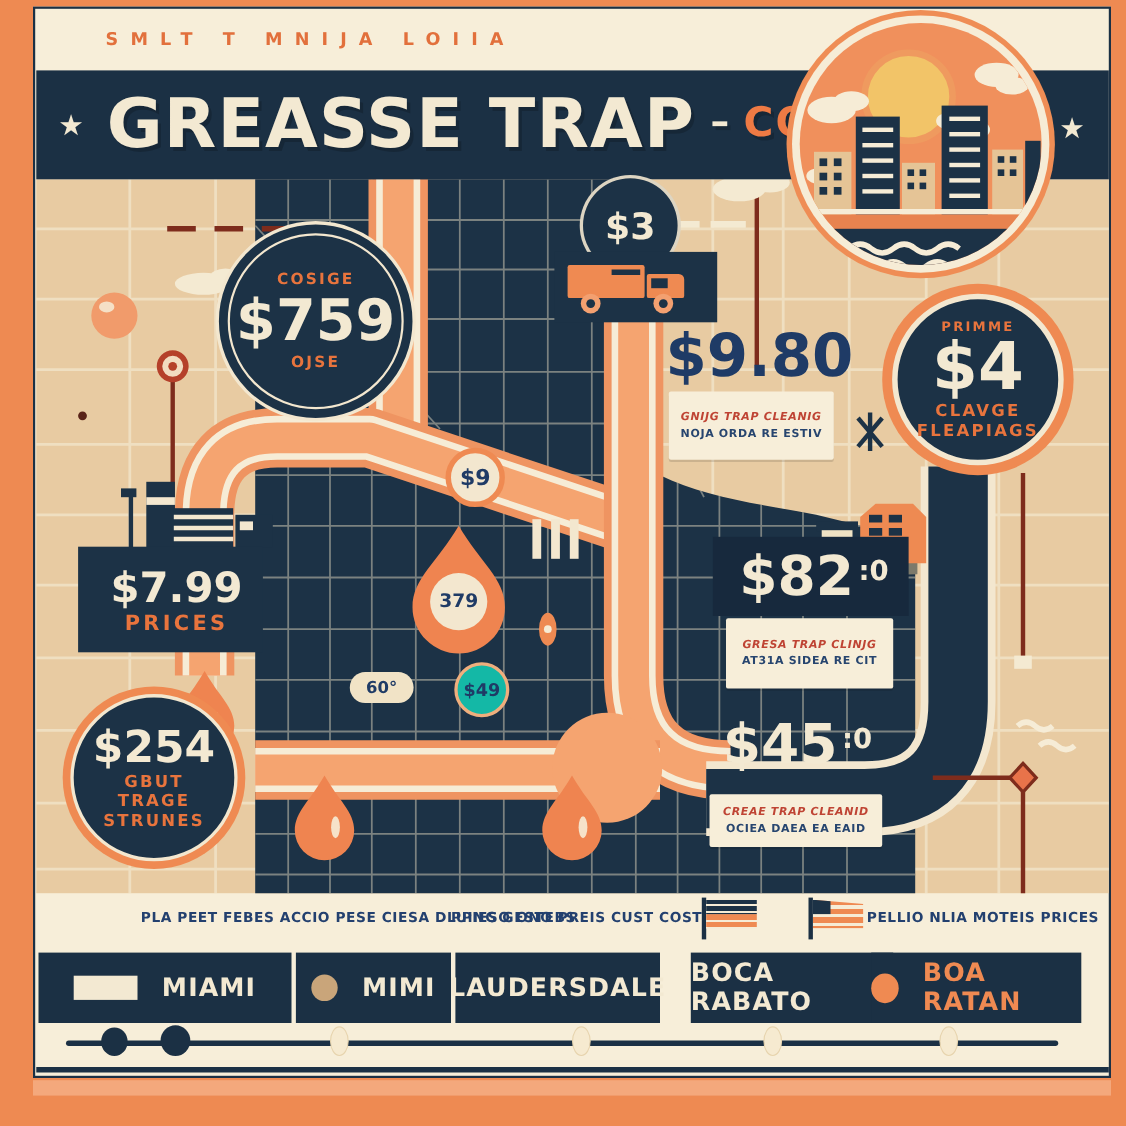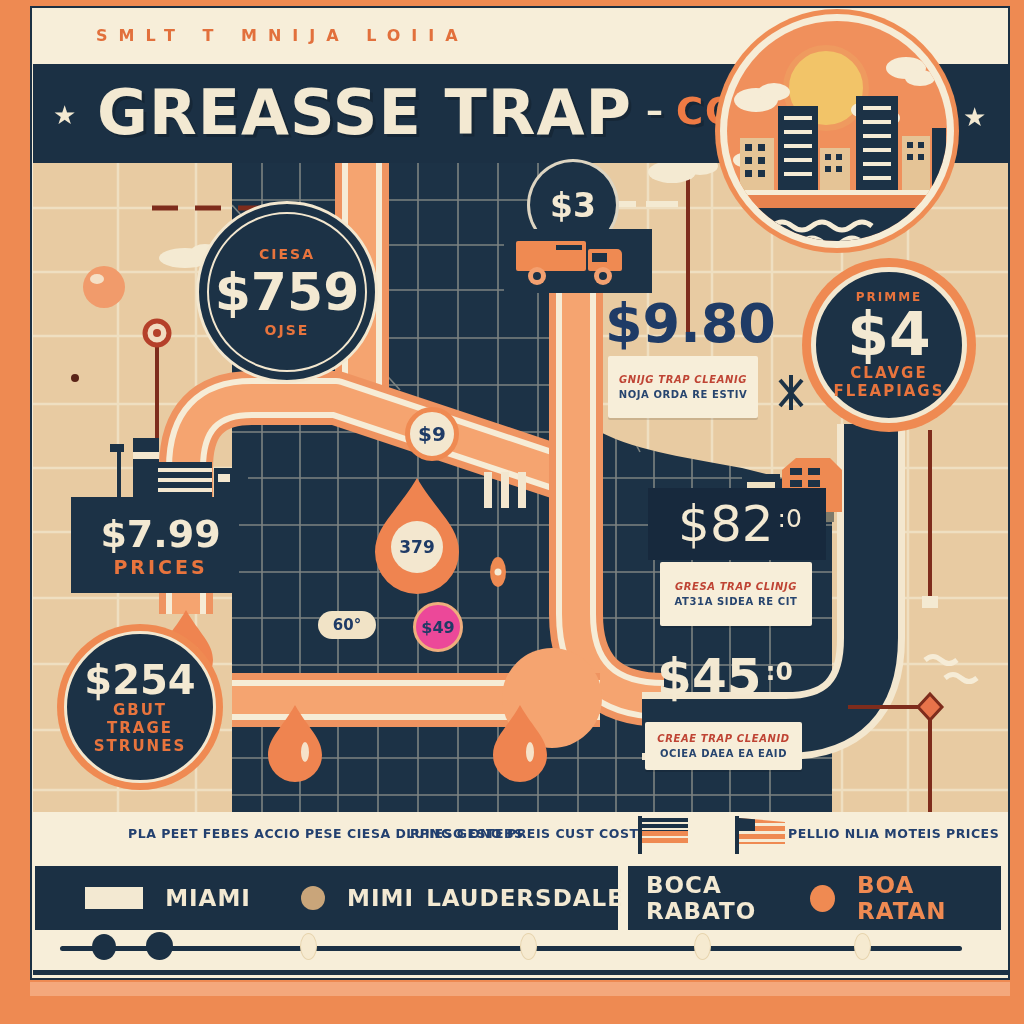--- a/index.html
+++ b/index.html
@@ -27,31 +27,31 @@
   .p980{left:605px;top:292px;width:170px;color:#1f3b66;font-size:54px;font-weight:800;text-align:center;z-index:3;}
   .notebox{background:#f7eed9;border-radius:2px;box-shadow:0 2px 0 rgba(0,0,0,.12);z-index:3;}
   .noteline1{color:#bf4434;font-size:10px;font-weight:800;letter-spacing:.6px;margin-bottom:4px;white-space:nowrap;font-style:italic;}
   .noteline2{color:#27456f;font-size:10px;font-weight:800;letter-spacing:.6px;white-space:nowrap;}
   .c4{left:811px;top:267px;width:156px;height:156px;border:5px solid #f3e7cf;box-sizing:border-box;box-shadow:0 0 0 9px #ef8a52;}
   .p799{left:71px;top:497px;width:157px;height:96px;background:#1c3246;z-index:3;padding-left:11px;}
   .c254{left:64px;top:631px;width:152px;height:152px;border:3px solid #f3e7cf;box-sizing:border-box;box-shadow:0 0 0 7px #ef8a52;}
   .m99{left:405px;top:407px;width:54px;height:54px;background:#f3e7cf;border:5px solid #ef8a52;border-radius:50%;box-sizing:border-box;color:#1f3b66;font-size:20px;font-weight:800;z-index:3;}
   .m379{left:391px;top:521px;width:52px;height:52px;background:#f3e7cf;border-radius:50%;color:#1f3b66;font-size:17px;font-weight:800;z-index:3;}
   .pill60{left:318px;top:611px;width:58px;height:28px;background:#f1e3c6;border-radius:14px;color:#1f3b66;font-size:15px;font-weight:800;z-index:3;}
-  .c49{left:413px;top:602px;width:50px;height:50px;background:#ec4899;border:3px solid #efae7d;border-radius:50%;box-sizing:border-box;color:#1f3b66;font-size:16px;font-weight:800;z-index:3;}
-  .p82{left:655px;top:495px;width:170px;text-align:center;color:#f3e9d2;font-weight:400;z-index:3;}
+  .c49{left:413px;top:602px;width:50px;height:50px;background:#14b8a6;border:3px solid #efae7d;border-radius:50%;box-sizing:border-box;color:#1f3b66;font-size:16px;font-weight:800;z-index:3;}
+  .p82{left:655px;top:495px;width:170px;text-align:center;color:#f3e9d2;font-weight:700;z-index:3;}
   .p82back{left:648px;top:488px;width:178px;height:72px;background:#17293d;z-index:2;}
   .p45{left:640px;top:648px;width:170px;text-align:center;color:#f3e9d2;font-weight:800;z-index:3;}
   .bigp{font-size:50px;}
   .sfx{font-size:25px;vertical-align:14px;margin-left:4px;}
   .footnote{top:826px;font-size:12.5px;font-weight:800;color:#23406f;letter-spacing:.5px;white-space:nowrap;z-index:2;}
   .flag{top:816px;width:64px;height:38px;z-index:2;}
   .flagpole{position:absolute;left:0;top:0;width:4px;height:38px;background:#1b3044;}
   .flagbody{position:absolute;left:4px;top:2px;width:46px;height:26px;}
-  .leg{top:866px;height:64px;background:#1b3044;display:flex;align-items:center;justify-content:center;gap:22px;z-index:2;padding-left:18px;}
+  .leg{top:866px;height:64px;background:#1b3044;display:flex;align-items:center;justify-content:center;gap:22px;z-index:2;}
   .leg .lab{color:#f3e9d2;font-size:23px;font-weight:800;letter-spacing:1px;}
   .leg .lab.orange{color:#ef8a52;}
   .swatch{width:58px;height:22px;background:#f3e9d2;}
   .dot{border-radius:50%;}
   .timeline-line{left:60px;top:946px;width:902px;height:5px;background:#1b3044;border-radius:3px;z-index:2;}
   .tdot-navy{background:#1b3044;border-radius:50%;z-index:3;}
   .tdot-cream{background:#f6ead0;border:1px solid #e7d4ae;border-radius:50%;box-sizing:border-box;z-index:3;}
   .bottomrule{left:33px;top:970px;width:975px;height:5px;background:#1b3044;z-index:2;}
   .truck-body{position:absolute;left:12px;top:12px;width:70px;height:30px;background:#ef8a52;border-radius:2px;}
   .truck-stripe{position:absolute;left:52px;top:16px;width:26px;height:5px;background:#1c3246;}
@@ -314,21 +314,21 @@
       <rect x="6" y="182" width="234" height="5" fill="#f6ecd6"></rect>
       <rect x="6" y="187" width="234" height="16" fill="#e8834f"></rect>
       <rect x="0" y="200" width="246" height="60" fill="#1c3246"></rect>
       <path d="M58,218 q10,-8 20,0 t20,0 t20,0 t20,0 t20,0" stroke="#f6ecd6" stroke-width="5" fill="none"></path>
       <path d="M88,234 q10,-8 20,0 t20,0 t20,0" stroke="#f6ecd6" stroke-width="5" fill="none"></path>
     </g>
   </svg>
 
   <div class="abs bubble c759 ctr">
     <div class="inner-ring"></div>
-    <div class="small-orange">CIESA</div>
+    <div class="small-orange">COSIGE</div>
     <div class="price-cream" style="font-size:52px;">$759</div>
     <div class="small-orange">OJSE</div>
   </div>
 
   <div class="abs bubble c3 ctr">
     <div class="price-cream" style="font-size:33px;">$3</div>
   </div>
   <div class="abs truckbox">
     <div>
       <div class="truck-body"></div>

